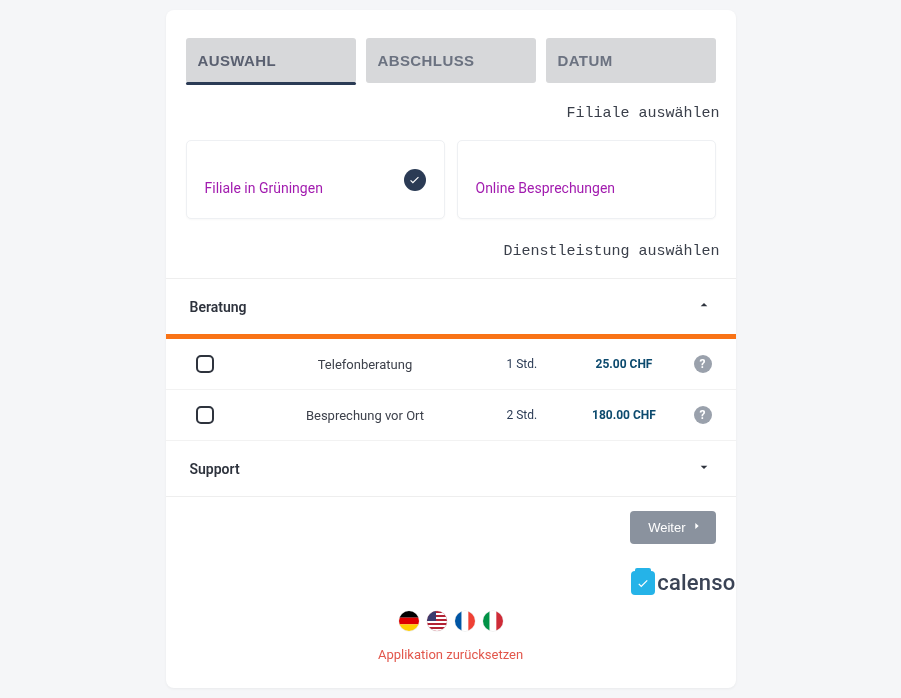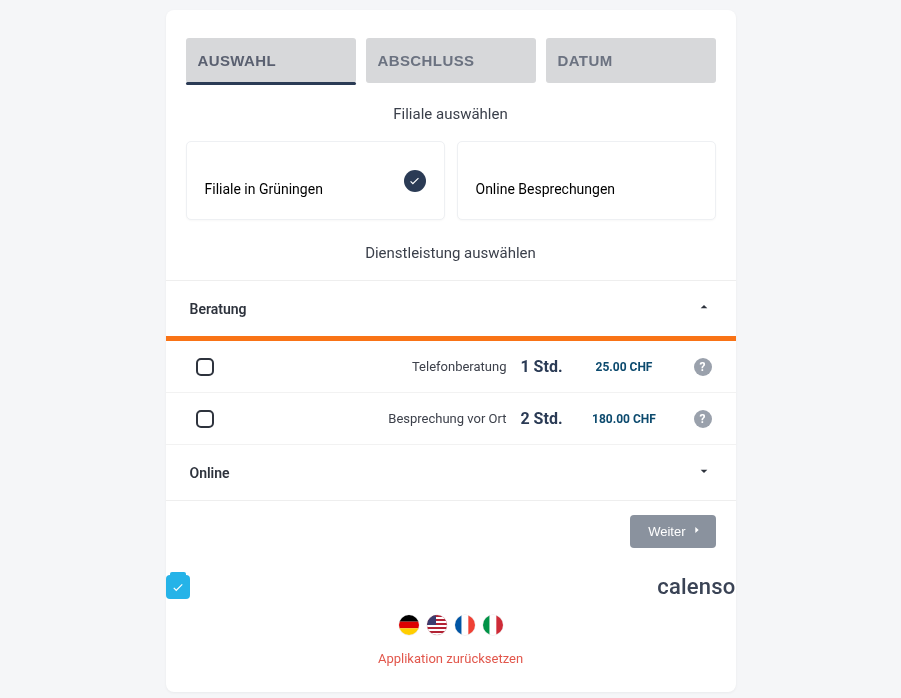--- a/index.html
+++ b/index.html
@@ -42,44 +42,45 @@
     .tab.active::after {
       content: "";
       position: absolute;
       left: 0; right: 0; bottom: -2px;
       height: 3px;
       background: #2b3b55;
       border-radius: 2px;
     }
 
     .section-title {
-      text-align: center;
+      text-align: right;
       font-size: 15px;
       color: #3a3f4a;
       margin: 8px 0 18px 0;
       font-weight: 400;
+      font-family: Liberation Mono, monospace;
     }
 
     
     .branch-row { display: flex; gap: 12px; padding: 0 4px; margin-bottom: 24px; }
     .branch-card {
       flex: 1;
       background: #fff;
       border: 1px solid #eef0f3;
       border-radius: 5px;
       padding: 22px 18px;
       box-shadow: 0 1px 2px rgba(0,0,0,0.03);
       display: flex;
       align-items: center;
       justify-content: space-between;
       cursor: pointer;
       font-size: 14px;
       color: #304a7a;
     }
-    .branch-card span.label { color: #000000; margin-top: 17px; }
+    .branch-card span.label { color: #a21caf; margin-top: 17px; }
     .check-badge {
       width: 22px; height: 22px;
       border-radius: 50%;
       background: #2b3b55;
       display: flex; align-items: center; justify-content: center;
     }
     .check-badge svg { width: 13px; height: 13px; fill: #fff; }
 
     
     .accordion { border-top: 1px solid #eee; margin-top: 6px; }
@@ -103,22 +104,22 @@
       color: #3d414b;
     }
     .checkbox {
       width: 18px; height: 18px;
       border: 2px solid #2e333d;
       border-radius: 5px;
       flex-shrink: 0;
       cursor: pointer;
       display: inline-block;
     }
-    .srv-name { flex: 1; text-align: right; padding-left: 10px; }
-    .srv-dur { width: 70px; font-weight: 700; color: #2b3b55; font-size: 16px; text-align: center; }
+    .srv-name { flex: 1; text-align: center; padding-left: 10px; }
+    .srv-dur { width: 70px; font-weight: 400; color: #2b3b55; font-size: 12px; text-align: left; }
     .srv-price { width: 95px; font-weight: 700; color: #0c4a6e; font-size: 12px; text-align: center; }
     .help-icon {
       margin-left: 22px;
       width: 18px; height: 18px;
       border-radius: 50%;
       background: #9aa1ac;
       color: #fff;
       font-size: 12px;
       font-weight: 700;
       display: flex; align-items: center; justify-content: center;
@@ -137,21 +138,21 @@
       border-radius: 4px;
       padding: 9px 14px 9px 18px;
       font-size: 13px;
       display: flex;
       gap: 6px;
       cursor: pointer;
     }
     .next-btn svg { width: 10px; height: 12px; fill: #fff; }
 
     .logo-row {
-      display: flex; justify-content: space-between; align-items: center;
+      display: flex; justify-content: flex-end; align-items: center;
       gap: 2px; margin-top: 20px;
     }
     .logo-badge {
       width: 24px; height: 24px;
       background: #25b3e8;
       border-radius: 4px;
       position: relative;
       display: flex; align-items: center; justify-content: center;
     }
     .logo-badge::before {
@@ -244,21 +245,21 @@
 
     <div class="service-row">
       <span class="checkbox"></span>
       <span class="srv-name">Besprechung vor Ort</span>
       <span class="srv-dur">2 Std.</span>
       <span class="srv-price">180.00 CHF</span>
       <span class="help-icon">?</span>
     </div>
 
     <div class="acc-header collapsed">
-      <span>Online</span>
+      <span>Support</span>
       <span class="chev">
         <svg viewBox="0 0 24 24">
             <path d="M7 10l5 5 5-5z"></path>
           </svg>
       </span>
     </div>
 
   </div>
 
   <div class="footer-bar">

